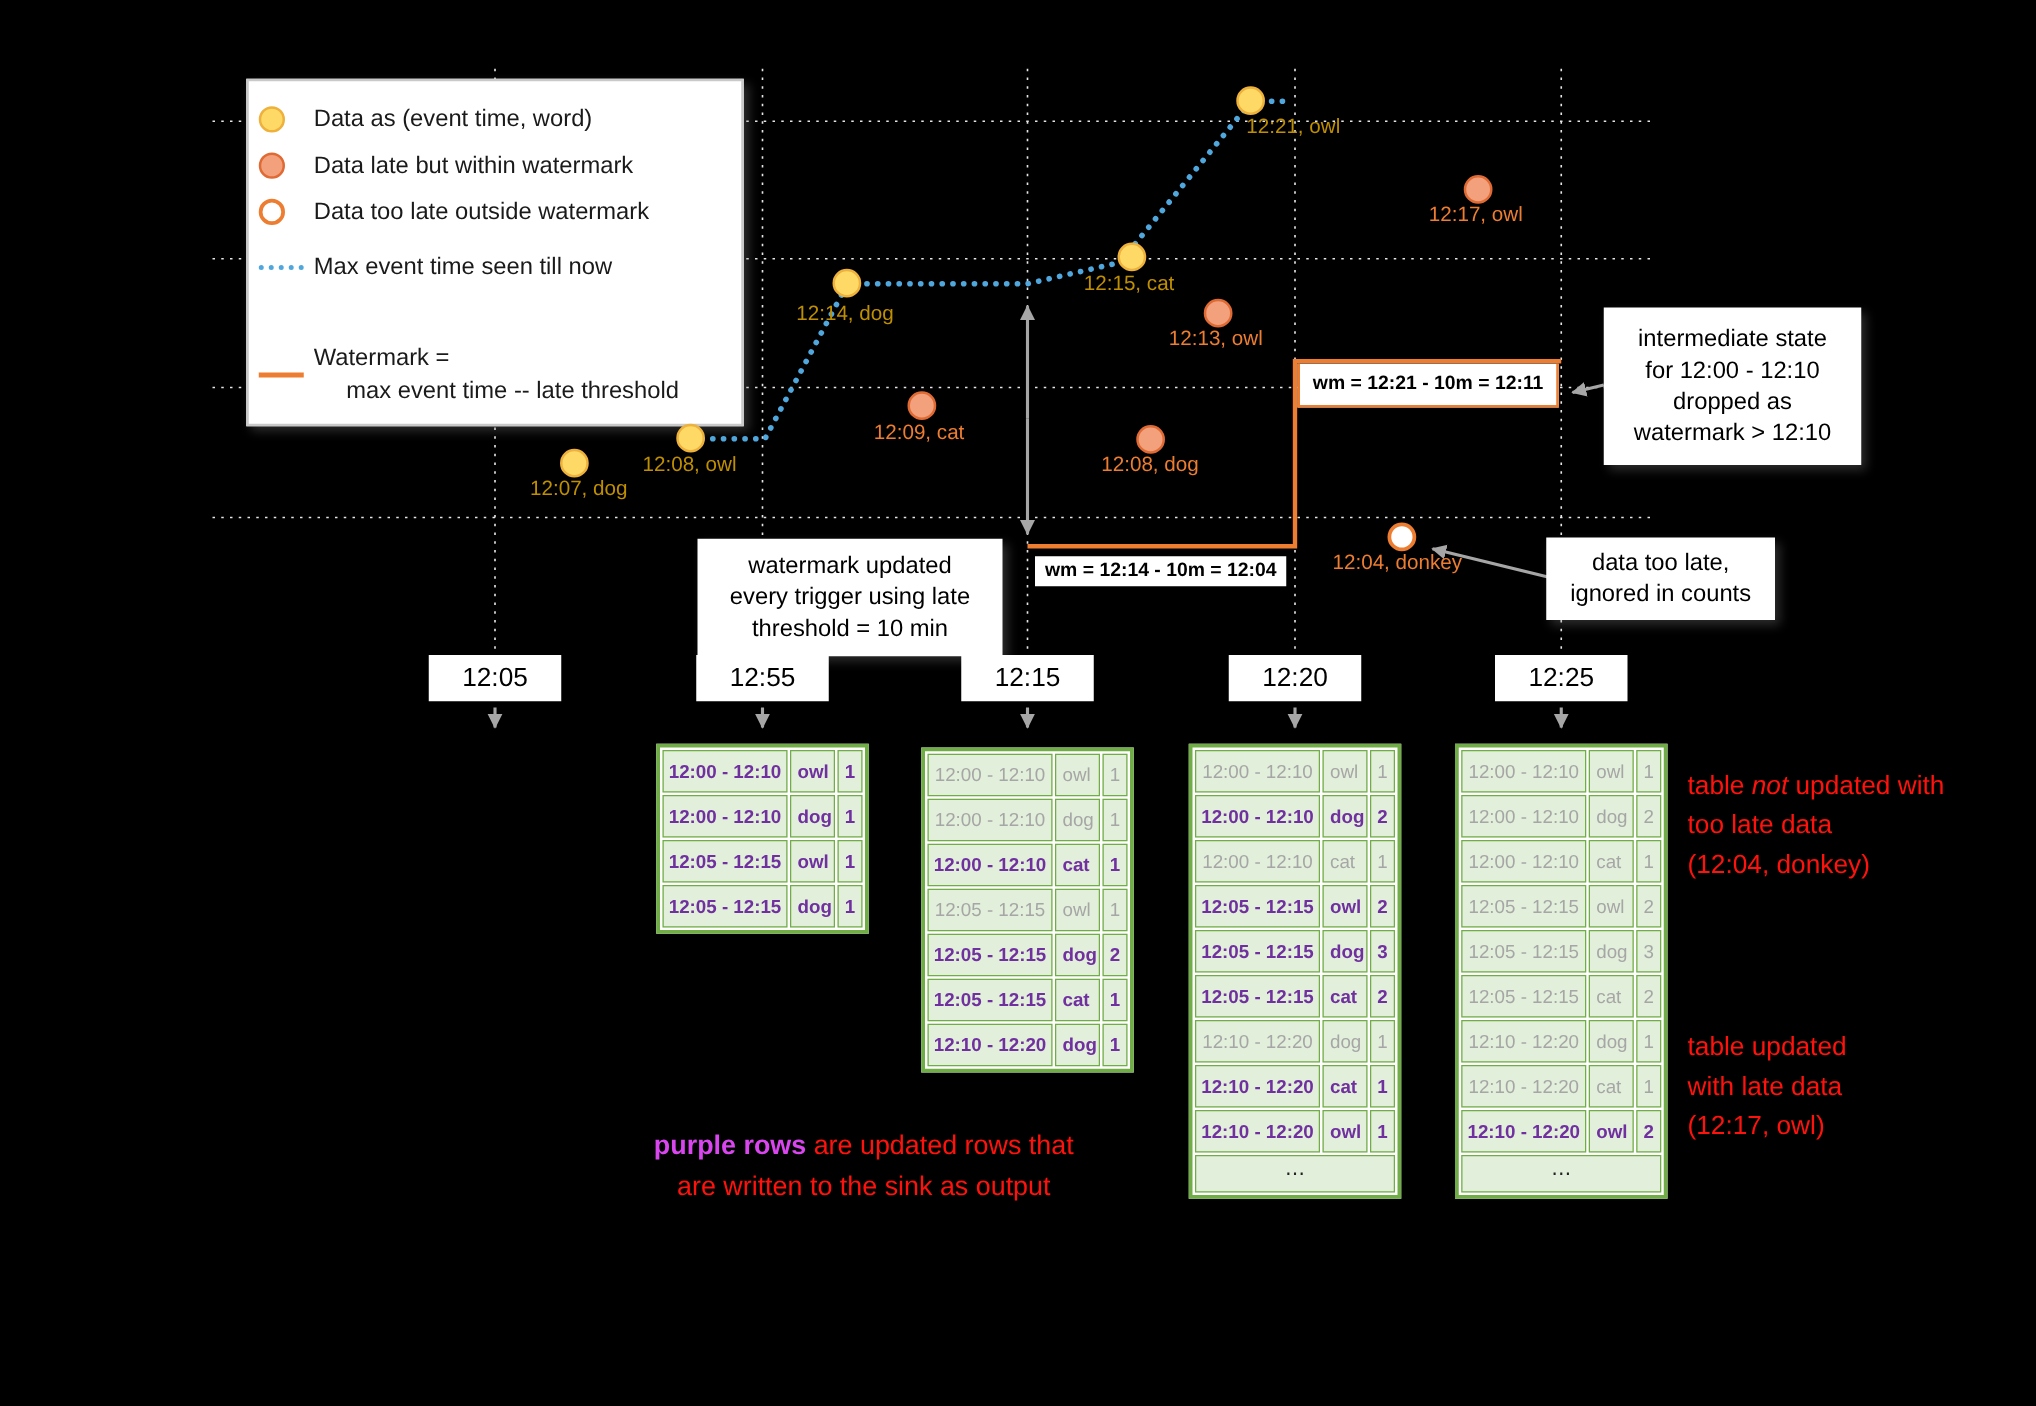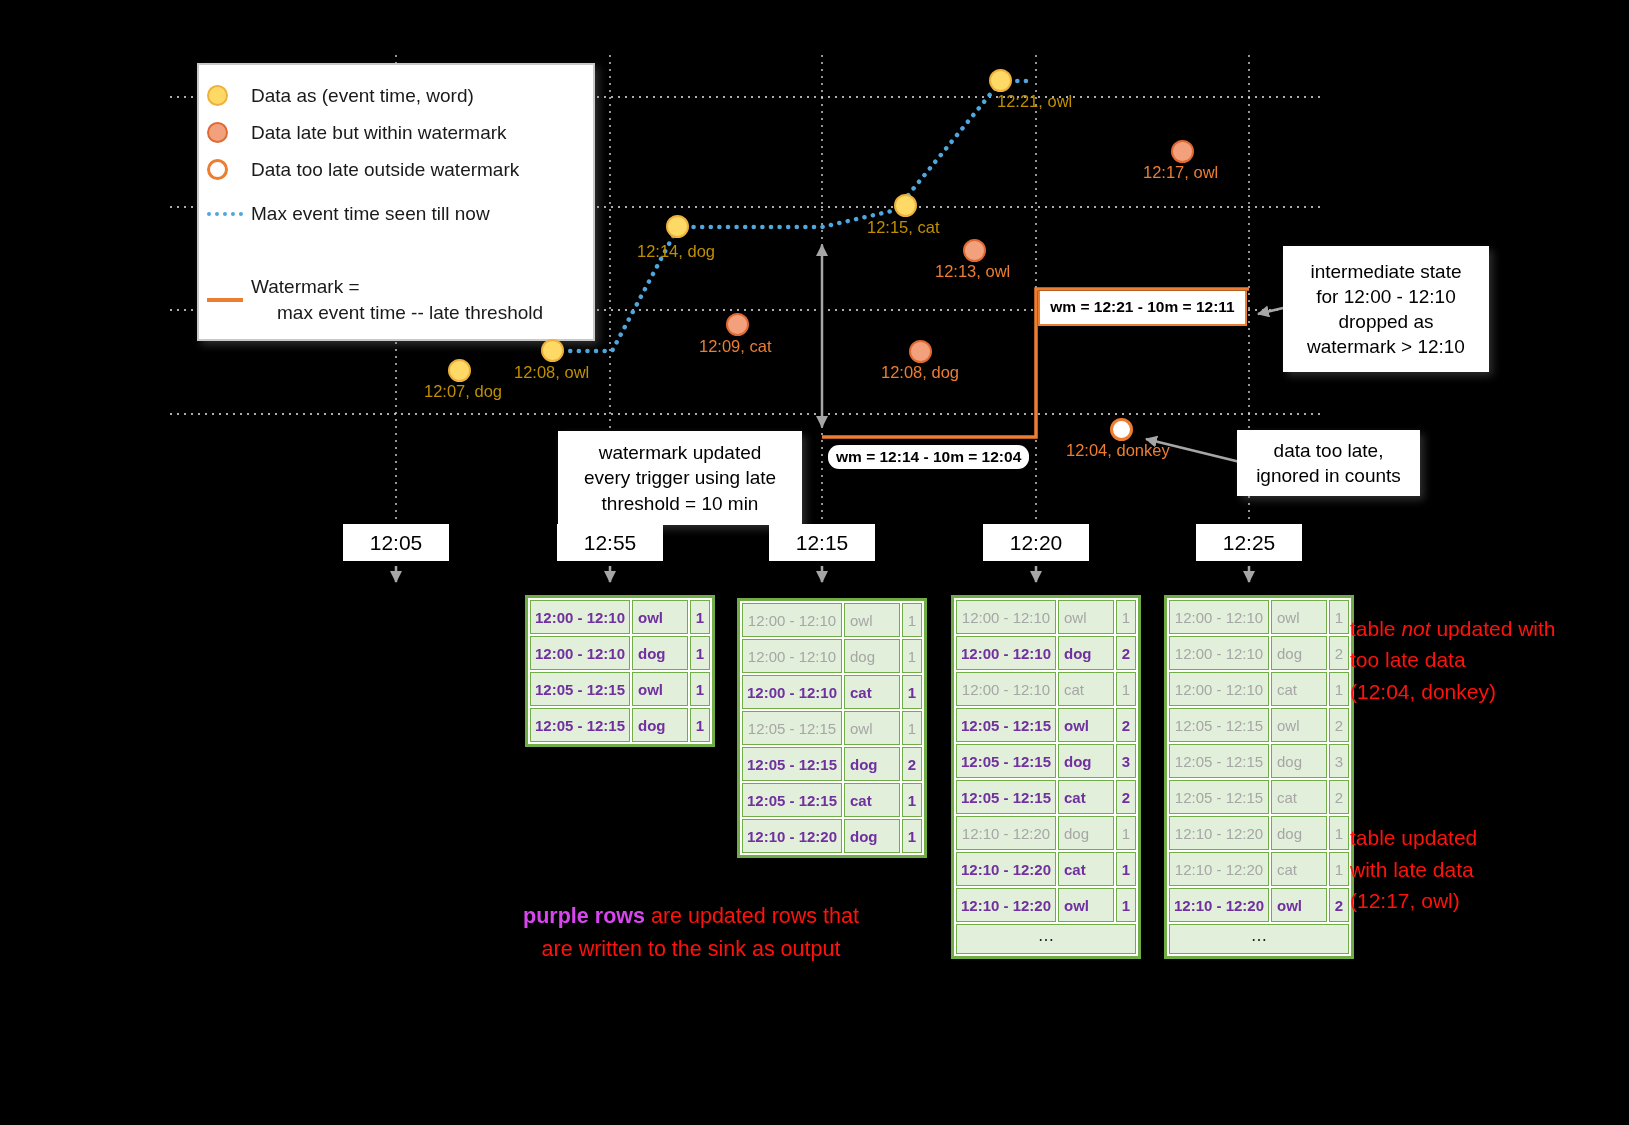--- a/index.html
+++ b/index.html
@@ -25,37 +25,37 @@
   .dot{position:absolute;width:23px;height:23px;border-radius:50%;box-sizing:border-box;}
   .dot.ontime{background:#FFD965;border:2.5px solid #EDB13C;}
   .dot.late{background:#F3A17C;border:2.5px solid #E06A34;}
   .dot.toolate{background:#fff;border:3px solid #ED7D31;}
   .pt-label{position:absolute;font-size:16.5px;white-space:nowrap;}
   .pt-label.ontime{color:#BF8F00;}
   .pt-label.late,.pt-label.toolate{color:#ED7D31;}
 
   
   .wm-label{position:absolute;background:#fff;color:#000000;font-weight:bold;font-size:15.5px;white-space:nowrap;}
-  #wm-label-1{left:828px;top:445px;padding:3px 8px;border-radius:11px;}
+  #wm-label-1{left:828px;top:445px;padding:3px 8px;}
   #wm-label-2{left:1038px;top:291px;width:209px;box-sizing:border-box;text-align:center;padding:7px 0 8px;border:2px solid #ED7D31;border-top:none;}
 
   
   .callout{position:absolute;background:#fff;color:#000;font-size:19px;line-height:1.32;text-align:center;white-space:pre-line;display:flex;align-items:center;justify-content:center;box-shadow:4px 4px 8px rgba(130,130,130,.35);}
   #callout-trigger{left:558px;top:395px;width:244px;height:94px;margin-top:36px;}
   #callout-intermediate{left:1283px;top:246px;width:206px;height:126px;}
   #callout-toolate{left:1237px;top:430px;width:183px;height:66px;}
 
   
   .time-box{position:absolute;top:524px;width:106px;height:37px;background:#fff;color:#000;font-size:21px;display:flex;align-items:center;justify-content:center;}
 
   
   .result-table{position:absolute;border-collapse:separate;border-spacing:2px;background:#fff;border:3px solid #70AD47;}
   .result-table td{background:#E2EFDA;border:1.5px solid #70AD47;box-sizing:border-box;font-size:15px;height:34px;vertical-align:middle;}
   .result-table td.window{width:100px;text-align:center;}
-  .result-table td.word{width:56px;text-align:left;padding-left:5px;}
+  .result-table td.word{width:36px;text-align:left;padding-left:5px;}
   .result-table td.count{width:20px;text-align:center;}
   .result-table tr.updated td{color:#7030A0;font-weight:bold;}
   .result-table tr.stale td{color:#A6A6A6;}
   .result-table td.ellipsis{height:30px;text-align:center;color:#222;font-size:16px;}
 
   
   .red-note{position:absolute;color:#FF120C;font-size:21px;line-height:1.5;white-space:pre-line;}
   #note-too-late{left:1350px;top:581px;}
   #note-late{left:1350px;top:822px;}
   #note-purple{left:458px;top:868px;width:466px;text-align:center;font-size:21.5px;}

